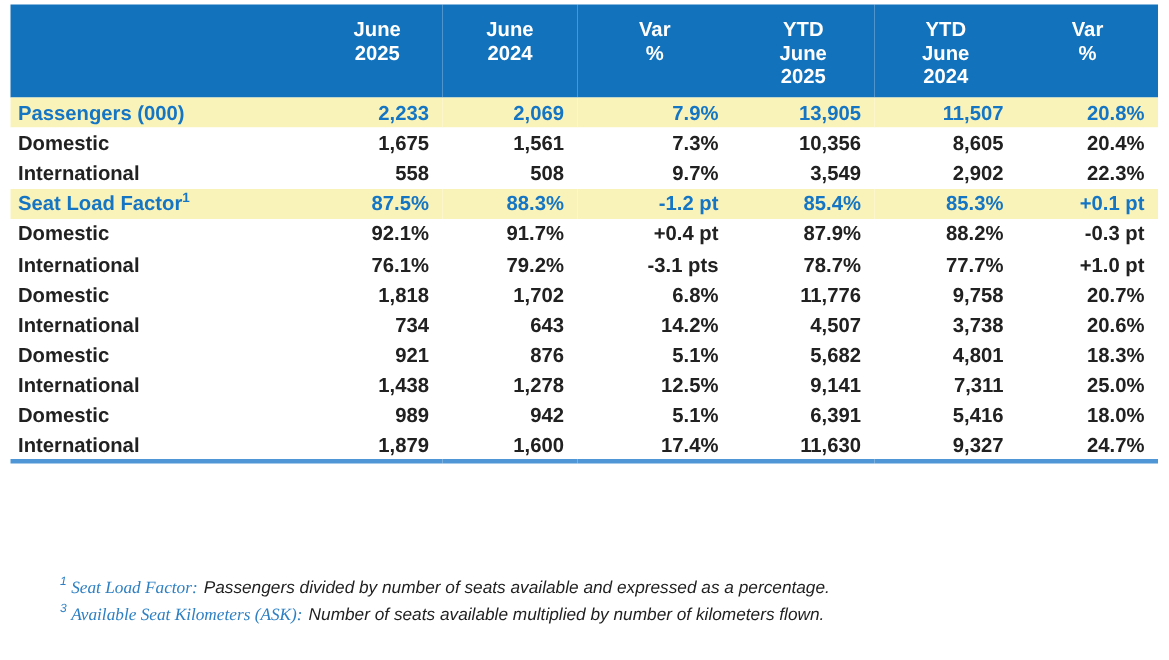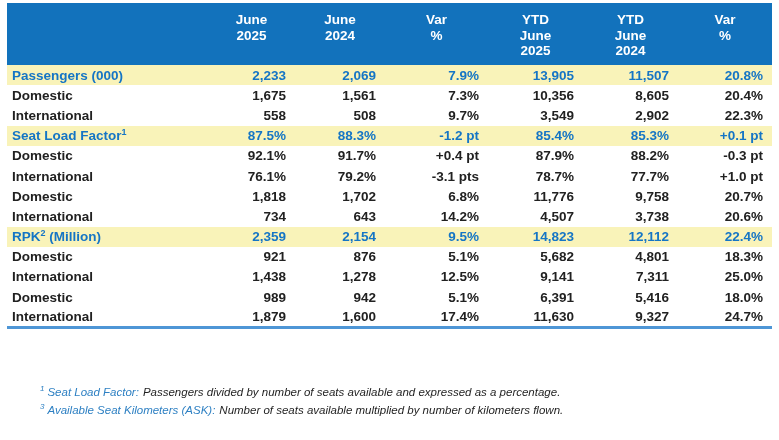--- a/index.html
+++ b/index.html
@@ -69,21 +69,21 @@
     font-size: 11.5px;
   }
   .footnote { line-height: 15px; margin-bottom: 3px; white-space: nowrap; }
   .fn-sup {
     color: var(--footnote-accent);
     font-size: 8px;
     vertical-align: super;
     line-height: 0;
     margin-right: 3px;
   }
-  .fn-term { color: var(--footnote-accent); margin-right: 4px; }
+  .fn-term { color: var(--footnote-accent); margin-right: 4px; font-family: Liberation Serif, serif; }
   .fn-def { color: var(--footnote-text); font-weight: normal; }
 </style>
 </head>
 <body>
 
 <div class="page">
 
   <table class="stats-table">
     <colgroup>
       <col style="width:201px">
@@ -179,29 +179,20 @@
         </tr>
         <tr class="sub">
           <td class="label-cell"><span>International</span><sup class="label-sup"></sup><span class="label-suffix"></span></td>
           <td class="value-cell">734</td>
           <td class="value-cell">643</td>
           <td class="value-cell">14.2%</td>
           <td class="value-cell">4,507</td>
           <td class="value-cell">3,738</td>
           <td class="value-cell">20.6%</td>
         </tr>
-        <tr class="section">
-          <td class="label-cell"><span>RPK</span><sup class="label-sup">2</sup><span class="label-suffix"> (Million)</span></td>
-          <td class="value-cell">2,359</td>
-          <td class="value-cell">2,154</td>
-          <td class="value-cell">9.5%</td>
-          <td class="value-cell">14,823</td>
-          <td class="value-cell">12,112</td>
-          <td class="value-cell">22.4%</td>
-        </tr>
         <tr class="sub">
           <td class="label-cell"><span>Domestic</span><sup class="label-sup"></sup><span class="label-suffix"></span></td>
           <td class="value-cell">921</td>
           <td class="value-cell">876</td>
           <td class="value-cell">5.1%</td>
           <td class="value-cell">5,682</td>
           <td class="value-cell">4,801</td>
           <td class="value-cell">18.3%</td>
         </tr>
         <tr class="sub">

